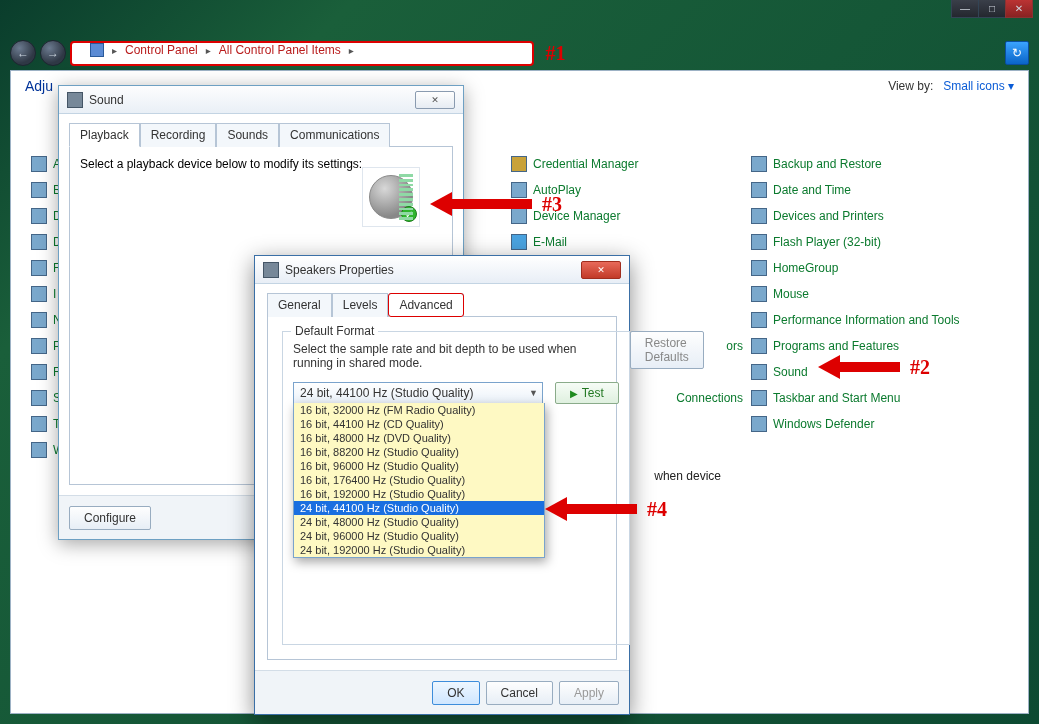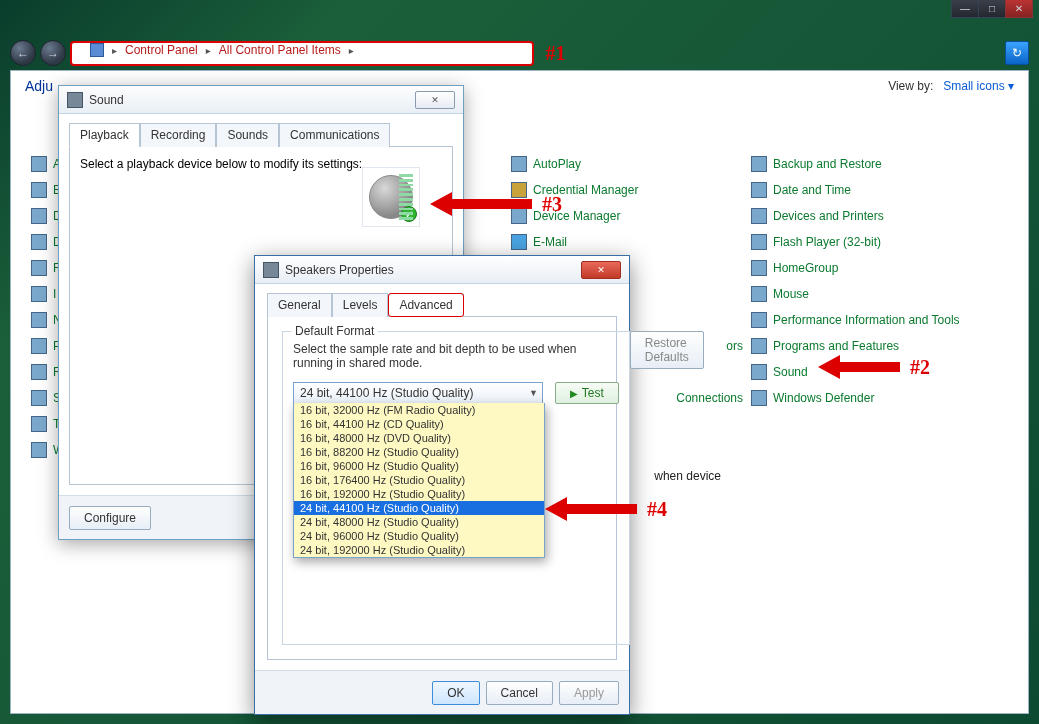--- a/index.html
+++ b/index.html
@@ -336,26 +336,26 @@
         <span>T</span>
       </div>
       <div class="cp-item">
         <span class="icon"></span>
         <span>W</span>
       </div>
     </div>
 
   <div class="cp-grid-col col3">
     <div class="cp-item">
-        <span class="icon"></span>
-        <span>AutoPlay</span>
-      </div>
-    <div class="cp-item">
         <span class="icon" style="background:#c8a23a;"></span>
         <span>Credential Manager</span>
+      </div>
+    <div class="cp-item">
+        <span class="icon"></span>
+        <span>AutoPlay</span>
       </div>
     <div class="cp-item">
         <span class="icon"></span>
         <span>Device Manager</span>
       </div>
     <div class="cp-item">
         <span class="icon" style="background:#4aa3e0;"></span>
         <span>E-Mail</span>
       </div>
     <div style="height:78px;"></div>
@@ -401,20 +401,24 @@
         <span class="icon"></span>
         <span>Performance Information and Tools</span>
       </div>
       <div class="cp-item">
         <span class="icon"></span>
         <span>Programs and Features</span>
       </div>
       <div class="cp-item">
         <span class="icon"></span>
         <span>Sound</span>
+      </div>
+      <div class="cp-item">
+        <span class="icon"></span>
+        <span>Taskbar and Start Menu</span>
       </div>
       <div class="cp-item">
         <span class="icon"></span>
         <span>Windows Defender</span>
       </div>
     </div>
 </div>
 
 <div class="dlg-sound">
   <div class="dlg-head">

